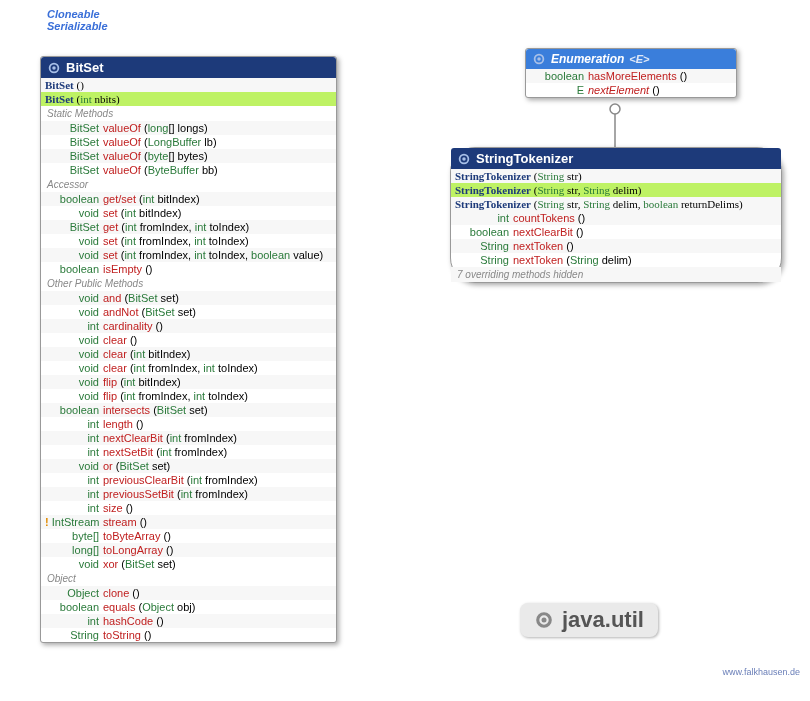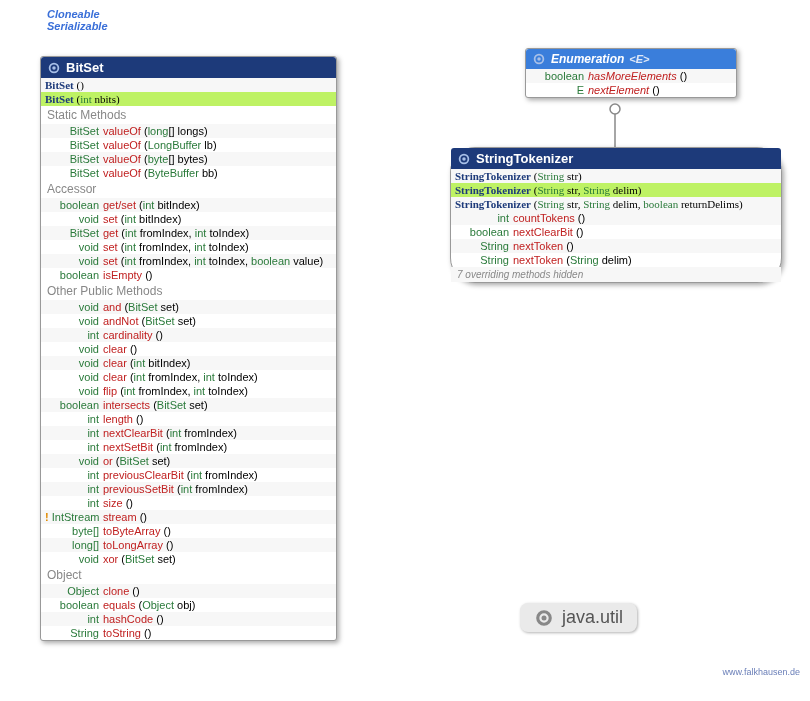--- a/index.html
+++ b/index.html
@@ -5,27 +5,27 @@
 body { margin:0; padding:0; font-family:"Segoe UI",Tahoma,sans-serif; font-size:11px; background:#fff; width:810px; height:701px; position:relative; }
 .lnk { color:#3a6fd8; font-style:italic; font-weight:bold; }
 .card { position:absolute; background:#fff; border:1px solid #999; border-radius:3px; box-shadow:2px 2px 5px rgba(0,0,0,0.35); }
 .hdr { background:#1d3a7a; color:#fff; font-weight:bold; padding:3px 6px; display:flex; align-items:center; gap:5px; border-top-left-radius:3px; border-top-right-radius:3px; }
 .hdr.iface { background:#3a7edb; font-style:italic; }
 .gear { width:14px; height:14px; }
 .gear circle.o { fill:none; stroke:#a8c0e8; stroke-width:2; }
 .gear circle.i { fill:#a8c0e8; }
 .row { padding:1px 6px 1px 4px; white-space:nowrap; }
 .alt { background:#f7f7f7; }
-.sect { color:#888; padding:2px 6px; font-size:12px; }
+.sect { color:#888; font-style:italic; padding:2px 6px; font-size:10px; }
 .ret { display:inline-block; width:54px; text-align:right; color:#2a7a3a; margin-right:4px; }
 .name { color:#c02020; }
 .ctor { color:#1d3a7a; font-weight:bold; }
 .kw { color:#2a7a3a; }
 .typ { color:#2a7a3a; }
-.footer-label { position:absolute; left:520px; top:603px; font-size:18px; font-weight:normal; color:#555; background:#eaeaea; padding:4px 14px; border-radius:8px; box-shadow:1px 1px 3px rgba(0,0,0,0.3); display:flex; align-items:center; gap:8px; }
+.footer-label { position:absolute; left:520px; top:603px; font-size:22px; font-weight:bold; color:#555; background:#eaeaea; padding:4px 14px; border-radius:8px; box-shadow:1px 1px 3px rgba(0,0,0,0.3); display:flex; align-items:center; gap:8px; }
 .credit { position:absolute; right:10px; bottom:24px; font-size:9px; color:#6a7fb8; }
 .excl { color:#e08a00; font-weight:bold; }
 .hidden-note { color:#888; font-style:italic; padding:2px 6px; font-size:10px; background:#f7f7f7; }
 .connector { position:absolute; left:595px; top:103px; width:40px; height:45px; }
 .connector line { stroke:#888; stroke-width:1.5; }
 .connector circle { fill:#fff; stroke:#888; stroke-width:1.5; }
 .generic { color:#dfe8f8; }
 .ctor-block { background:#bef264;font-family:Liberation Serif, serif; }
 </style>
 </head>
@@ -65,20 +65,21 @@
       <div class="row"><span class="ret"><span class="typ">boolean</span></span><span class="name" style="">isEmpty</span> <span>()</span></div>
     </div>
   <div class="sect">Other Public Methods</div>
   <div id="bs-other">
       <div class="row alt"><span class="ret"><span class="typ">void</span></span><span class="name" style="">and</span> <span>(<span class="typ">BitSet</span> set)</span></div>
       <div class="row"><span class="ret"><span class="typ">void</span></span><span class="name" style="">andNot</span> <span>(<span class="typ">BitSet</span> set)</span></div>
       <div class="row alt"><span class="ret"><span class="typ">int</span></span><span class="name" style="">cardinality</span> <span>()</span></div>
       <div class="row"><span class="ret"><span class="typ">void</span></span><span class="name" style="">clear</span> <span>()</span></div>
       <div class="row alt"><span class="ret"><span class="typ">void</span></span><span class="name" style="">clear</span> <span>(<span class="kw">int</span> bitIndex)</span></div>
       <div class="row"><span class="ret"><span class="typ">void</span></span><span class="name" style="">clear</span> <span>(<span class="kw">int</span> fromIndex, <span class="kw">int</span> toIndex)</span></div>
+      <div class="row alt"><span class="ret"><span class="typ">void</span></span><span class="name" style="">flip</span> <span>(<span class="kw">int</span> bitIndex)</span></div>
       <div class="row"><span class="ret"><span class="typ">void</span></span><span class="name" style="">flip</span> <span>(<span class="kw">int</span> fromIndex, <span class="kw">int</span> toIndex)</span></div>
       <div class="row alt"><span class="ret"><span class="typ">boolean</span></span><span class="name" style="">intersects</span> <span>(<span class="typ">BitSet</span> set)</span></div>
       <div class="row"><span class="ret"><span class="typ">int</span></span><span class="name" style="">length</span> <span>()</span></div>
       <div class="row alt"><span class="ret"><span class="typ">int</span></span><span class="name" style="">nextClearBit</span> <span>(<span class="kw">int</span> fromIndex)</span></div>
       <div class="row"><span class="ret"><span class="typ">int</span></span><span class="name" style="">nextSetBit</span> <span>(<span class="kw">int</span> fromIndex)</span></div>
       <div class="row alt"><span class="ret"><span class="typ">void</span></span><span class="name" style="">or</span> <span>(<span class="typ">BitSet</span> set)</span></div>
       <div class="row"><span class="ret"><span class="typ">int</span></span><span class="name" style="">previousClearBit</span> <span>(<span class="kw">int</span> fromIndex)</span></div>
       <div class="row alt"><span class="ret"><span class="typ">int</span></span><span class="name" style="">previousSetBit</span> <span>(<span class="kw">int</span> fromIndex)</span></div>
       <div class="row"><span class="ret"><span class="typ">int</span></span><span class="name" style="">size</span> <span>()</span></div>
       <div class="row alt"><span class="ret"><span class="excl">!</span> <span class="typ">IntStream</span></span><span class="name" style="">stream</span> <span>()</span></div>
@@ -98,21 +99,21 @@
 <div class="card" style="left:525px;top:48px;width:210px;">
   <div class="hdr iface">
     <svg class="gear" viewBox="0 0 16 16">
         <circle class="o" cx="8" cy="8" r="5"></circle>
         <circle class="i" cx="8" cy="8" r="2"></circle>
       </svg>
     <span style="font-size:12px;">Enumeration</span>
     <span class="generic">&lt;E&gt;</span>
   </div>
   <div id="enum-methods">
-      <div class="row alt"><span class="ret"><span class="typ">boolean</span></span><span class="name" style="font-style:italic;">hasMoreElements</span> <span>()</span></div>
+      <div class="row alt"><span class="ret"><span class="typ">boolean</span></span><span class="name" style="">hasMoreElements</span> <span>()</span></div>
       <div class="row"><span class="ret"><span class="typ">E</span></span><span class="name" style="font-style:italic;">nextElement</span> <span>()</span></div>
     </div>
 </div>
 
 <svg class="connector">
   <circle cx="20" cy="6" r="5"></circle>
     <line x1="20" y1="11" x2="20" y2="44"></line>
 </svg>
 
 <div class="card" style="left:450px;top:147px;width:330px;border-radius:25px;">

